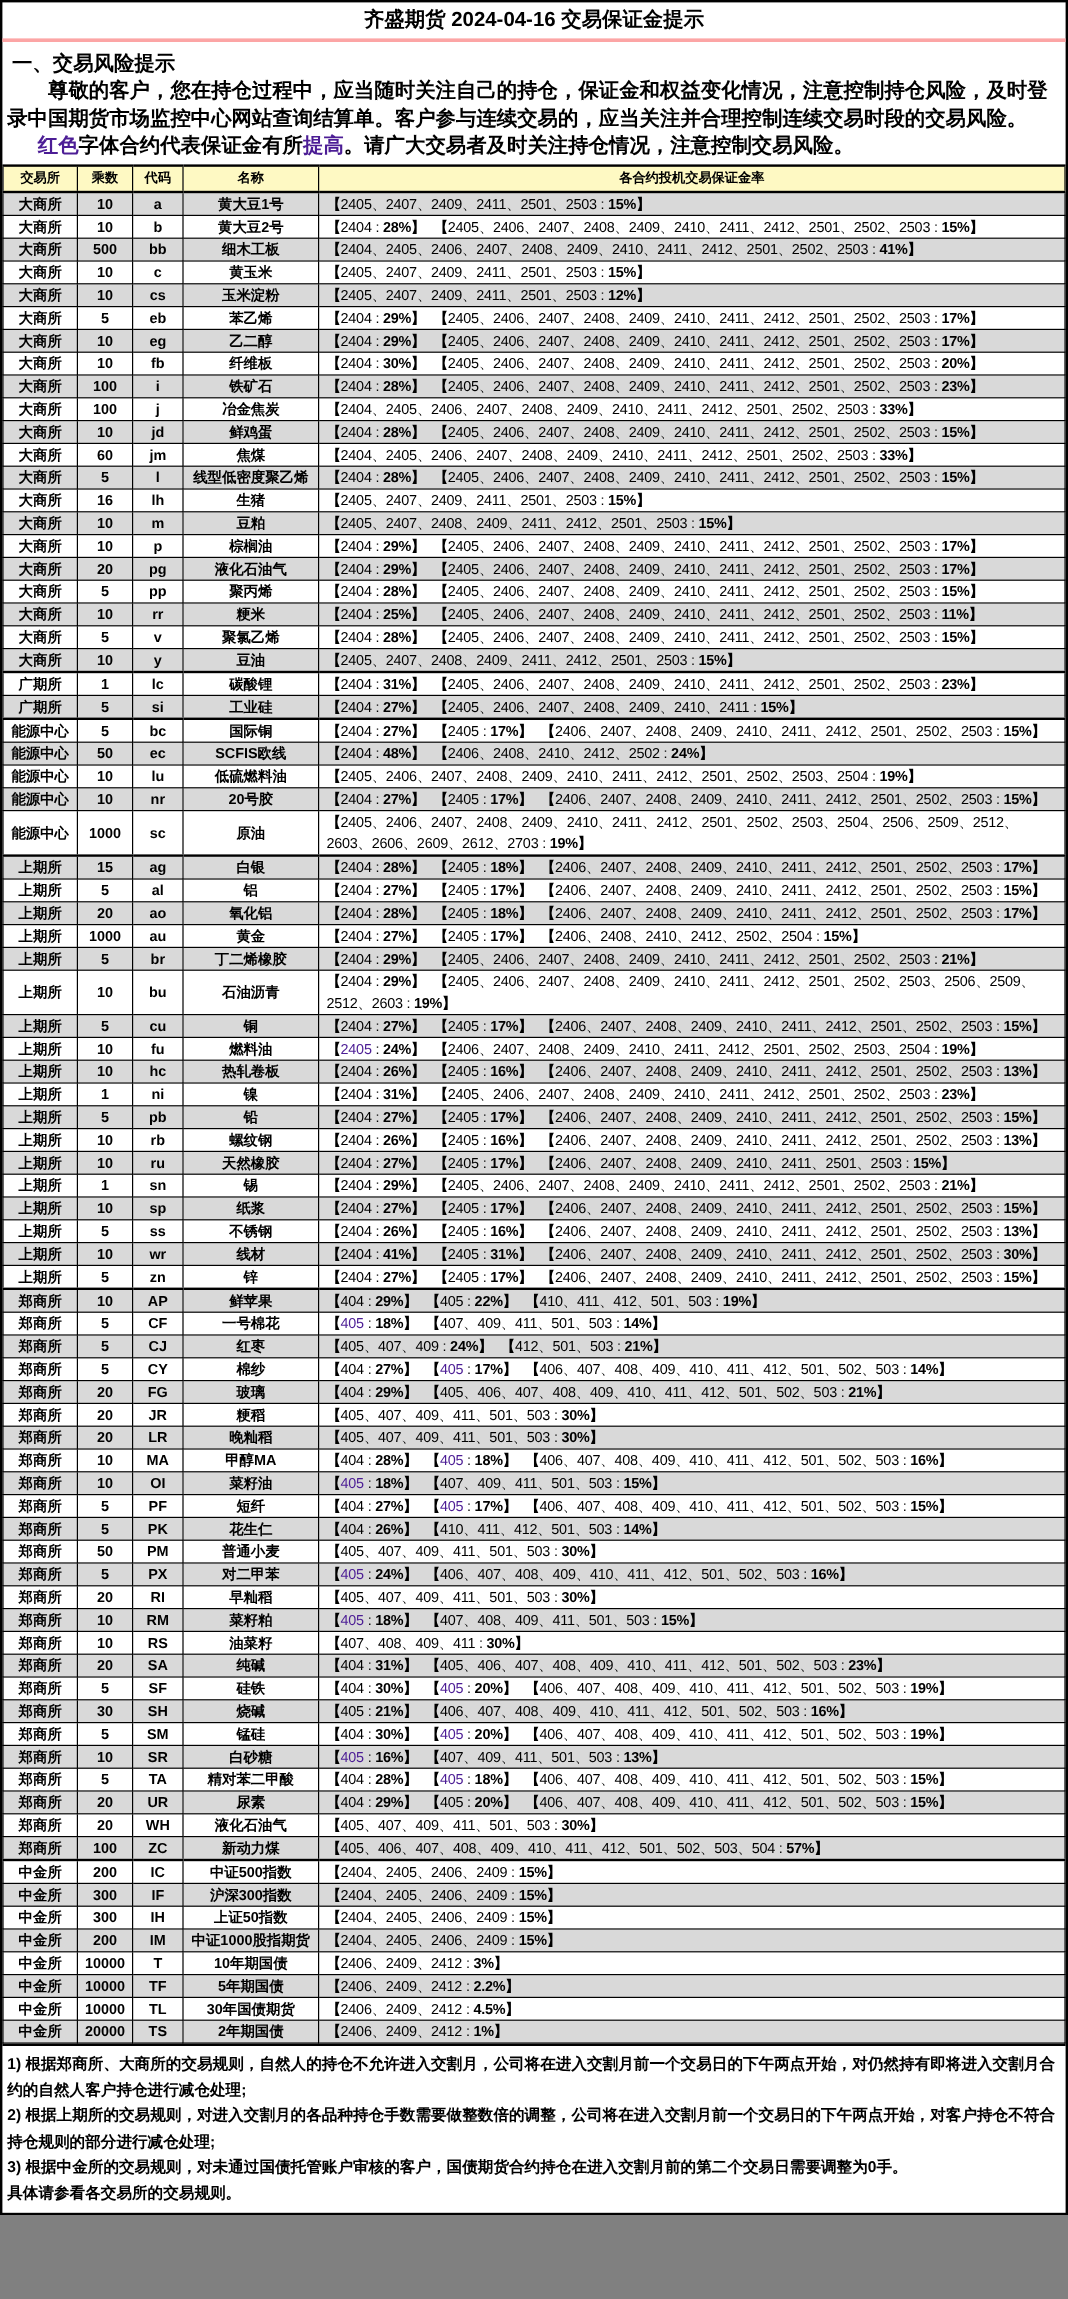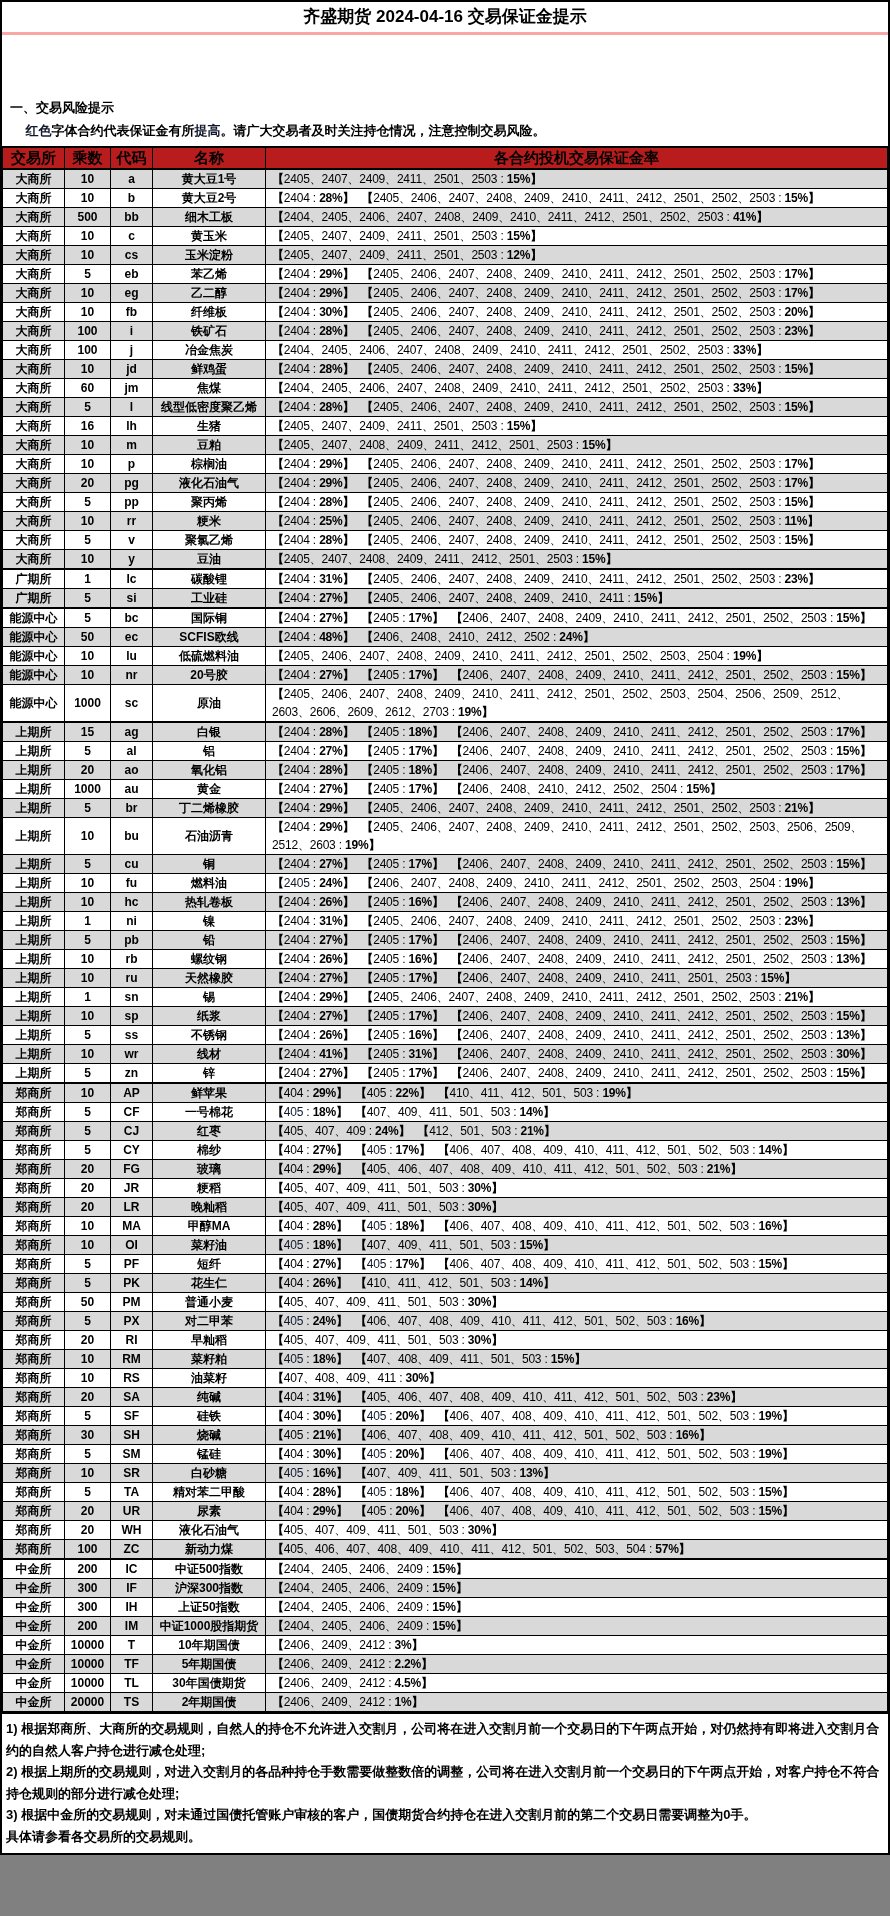--- a/index.html
+++ b/index.html
@@ -6,33 +6,33 @@
   .page{
     width:886px;margin:0 auto;background:#ffffff;color:#000;
     border:2px solid #000;
     font-family:"Liberation Sans","DejaVu Sans",sans-serif;
     box-sizing:content-box;
   }
   .title-bar{
     height:30px;line-height:30px;text-align:center;
     font-size:17px;font-weight:700;border-bottom:3px solid #fca5a5;
   }
-  .intro{padding:16px 4px 4px 4px;font-size:13px;line-height:23px;font-weight:600;margin-top:45px;}
+  .intro{padding:6px 4px 4px 4px;font-size:17px;line-height:23px;font-weight:600;}
   .intro .h{padding-left:4px;}
   .p-indent{text-indent:2em;}
   .p-indent2{text-indent:1.5em;}
-  .red{color:#0f172a;}
+  .red{color:#4c1d95;}
   table.mtab{width:100%;border-collapse:collapse;table-layout:fixed;}
   table.mtab col.c-ex{width:62px;}
   table.mtab col.c-mu{width:46px;}
   table.mtab col.c-co{width:42px;}
   table.mtab col.c-na{width:113px;}
   table.mtab thead th{
-    background:#b91c1c;border:1px solid #000;border-top:2px solid #000;border-bottom:2px solid #000;
-    font-size:15px;font-weight:700;height:20px;line-height:20px;padding:0;
+    background:#fef9c3;border:1px solid #000;border-top:2px solid #000;border-bottom:2px solid #000;
+    font-size:11px;font-weight:700;height:20px;line-height:20px;padding:0;
   }
   table.mtab td{
     border:1px solid #000;font-size:12px;height:18px;line-height:18px;
     padding:0;vertical-align:middle;overflow:hidden;
   }
   table.mtab td.t-center{text-align:center;font-weight:600;}
   table.mtab td.t-name{text-align:center;font-weight:600;font-size:12px;}
   table.mtab td.t-margin{padding:0 2px 0 6px;letter-spacing:-0.2px;line-height:18px;}
   table.mtab tr.alt td{background:#D9D9D9;}
   table.mtab tr.gs td{border-top:2px solid #000;}
@@ -43,20 +43,21 @@
 </style>
 </head>
 <body>
 
 <div class="page">
 
   <div class="title-bar">齐盛期货 2024-04-16 交易保证金提示</div>
 
   <div class="intro">
     <div class="h">一、交易风险提示</div>
+    <div class="p-indent">尊敬的客户，您在持仓过程中，应当随时关注自己的持仓，保证金和权益变化情况，注意控制持仓风险，及时登录中国期货市场监控中心网站查询结算单。客户参与连续交易的，应当关注并合理控制连续交易时段的交易风险。</div>
     <div class="p-indent2"><span class="red">红色</span><span>字体合约代表保证金有所</span><span class="red">提高</span><span>。请广大交易者及时关注持仓情况，注意控制交易风险。</span></div>
   </div>
 
   <table class="mtab">
     <colgroup>
         <col class="c-ex">
         <col class="c-mu">
         <col class="c-co">
         <col class="c-na">
         <col>

